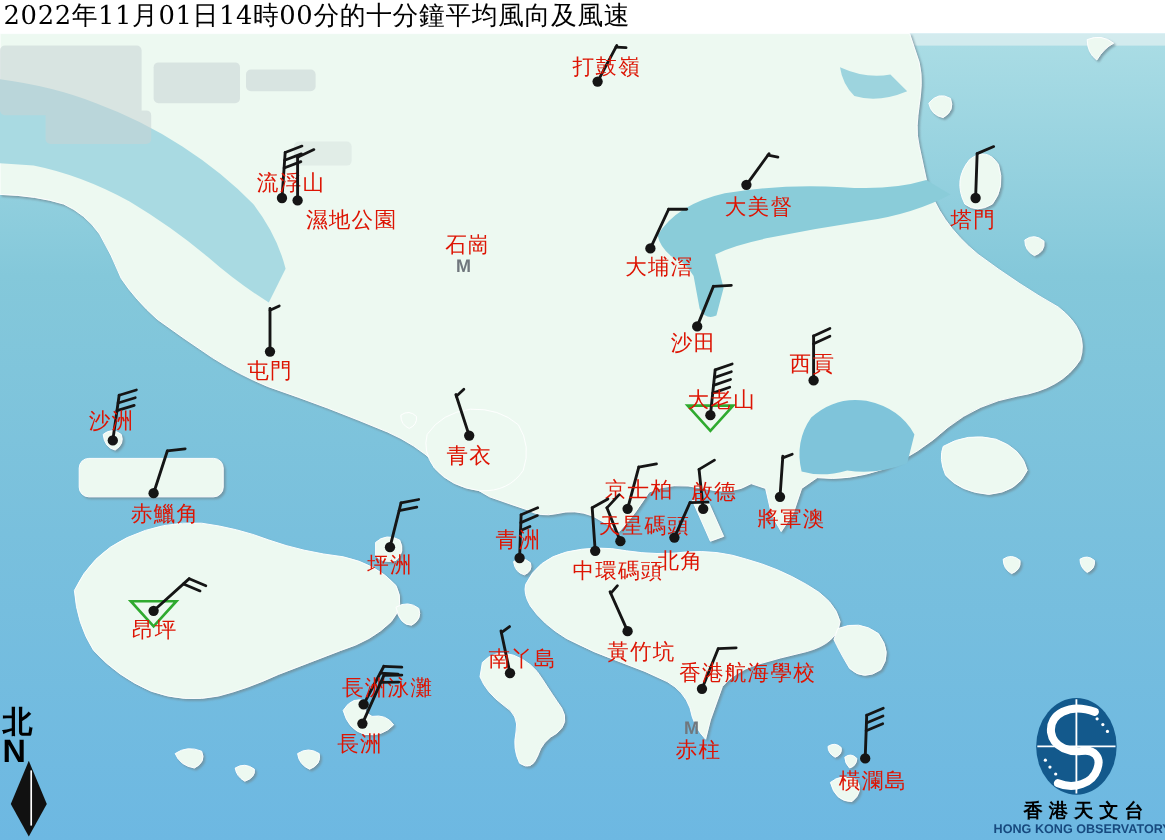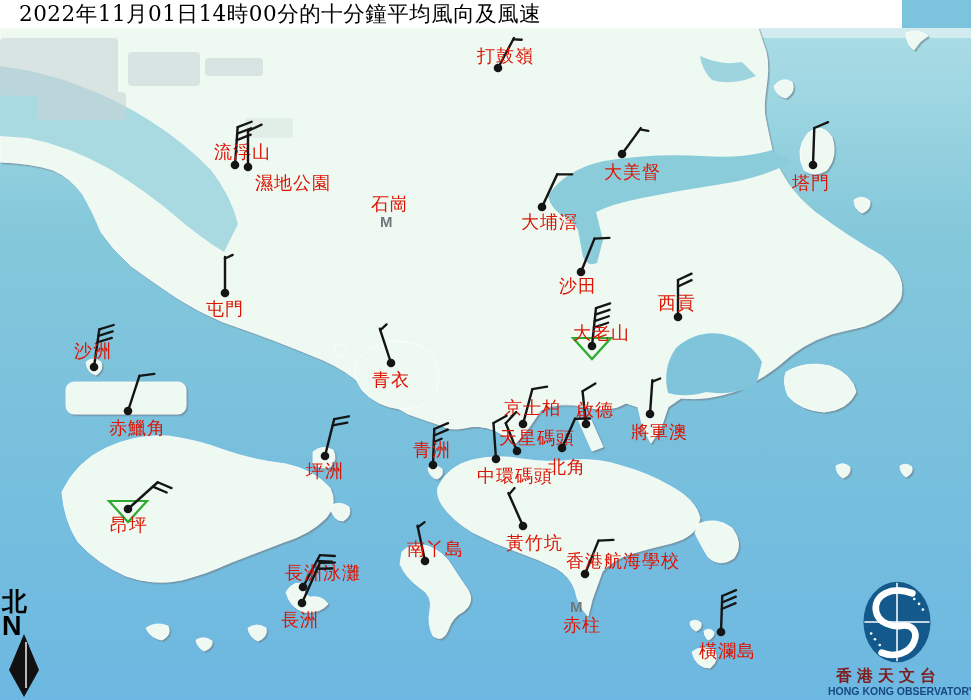--- a/index.html
+++ b/index.html
@@ -1,28 +1,28 @@
 <!DOCTYPE html>
 <html><head>
 <meta charset="utf-8">
 <style>
   html,body{margin:0;padding:0;background:#222;}
   #screen{position:relative;width:971px;height:700px;overflow:hidden;font-family:"DejaVu Serif",serif;background:#7cc4dd;}
-  #titlebar{position:absolute;left:0;top:0;width:902px;height:28px;background:#ffffff;color:#000;
-    font-size:21.5px;line-height:27px;letter-spacing:0.5px;padding-left:19px;box-sizing:border-box;white-space:nowrap;}
+  #titlebar{position:absolute;left:0;top:0;width:971px;height:28px;background:#ffffff;color:#000;
+    font-size:21.5px;line-height:27px;letter-spacing:0.5px;padding-left:3px;box-sizing:border-box;white-space:nowrap;}
   #mapsvg{position:absolute;left:0;top:0;}
   .land{fill:#edf9f1;stroke:#ffffff;stroke-width:0.8;}
   .urban{fill:#c8d3d4;}
   .station-label{font-family:"DejaVu Serif",serif;font-size:18px;letter-spacing:1px;}
   .m-marker{font-family:"Liberation Sans",sans-serif;font-weight:bold;font-size:15px;}
   #north{position:absolute;left:2px;top:590px;width:44px;color:#000;}
   #north-hanzi{font-size:25px;font-weight:bold;line-height:24px;font-family:"DejaVu Serif",serif;}
   #north-letter{font-size:27px;font-weight:bold;line-height:24px;font-family:"Liberation Sans",sans-serif;letter-spacing:0;}
   #logo{position:absolute;left:836px;top:576px;width:140px;}
-  #logo-zh{position:absolute;left:0px;top:90px;width:122px;text-align:left;color:#7f1d1d;
+  #logo-zh{position:absolute;left:0px;top:90px;width:122px;text-align:right;color:#000000;
     font-size:16px;font-weight:bold;letter-spacing:5px;font-family:"DejaVu Serif",serif;white-space:nowrap;}
   #logo-en{position:absolute;left:-8px;top:109px;width:142px;text-align:center;color:#17497e;
     font-size:10.5px;font-weight:bold;font-family:"Liberation Sans",sans-serif;white-space:nowrap;}
 </style>
 </head>
 <body>
 
 <div id="screen">
 
   <svg id="mapsvg" width="971" height="700" viewBox="0 0 971 700">

